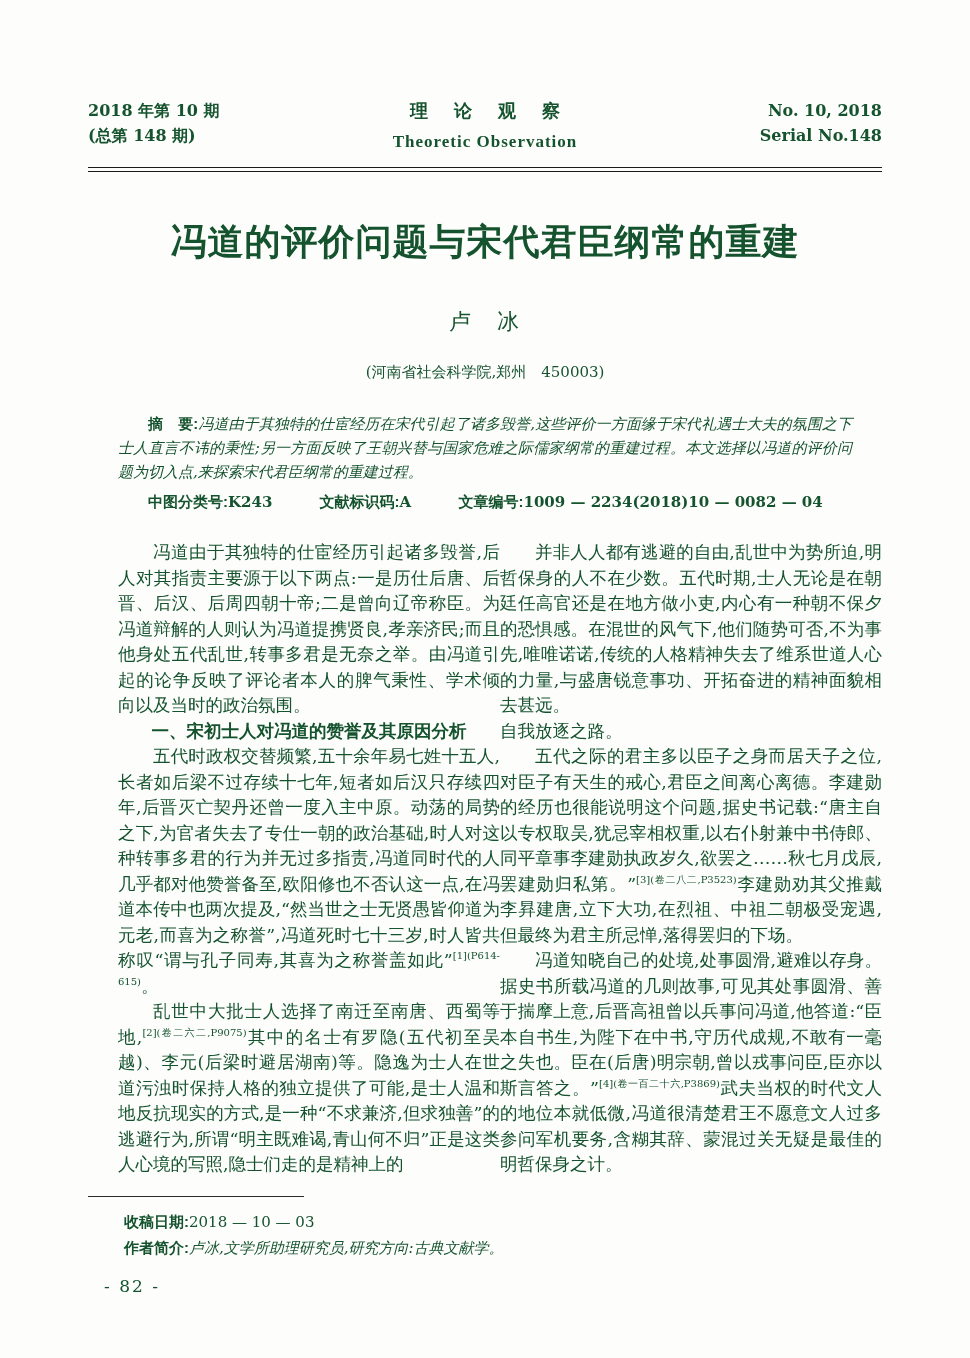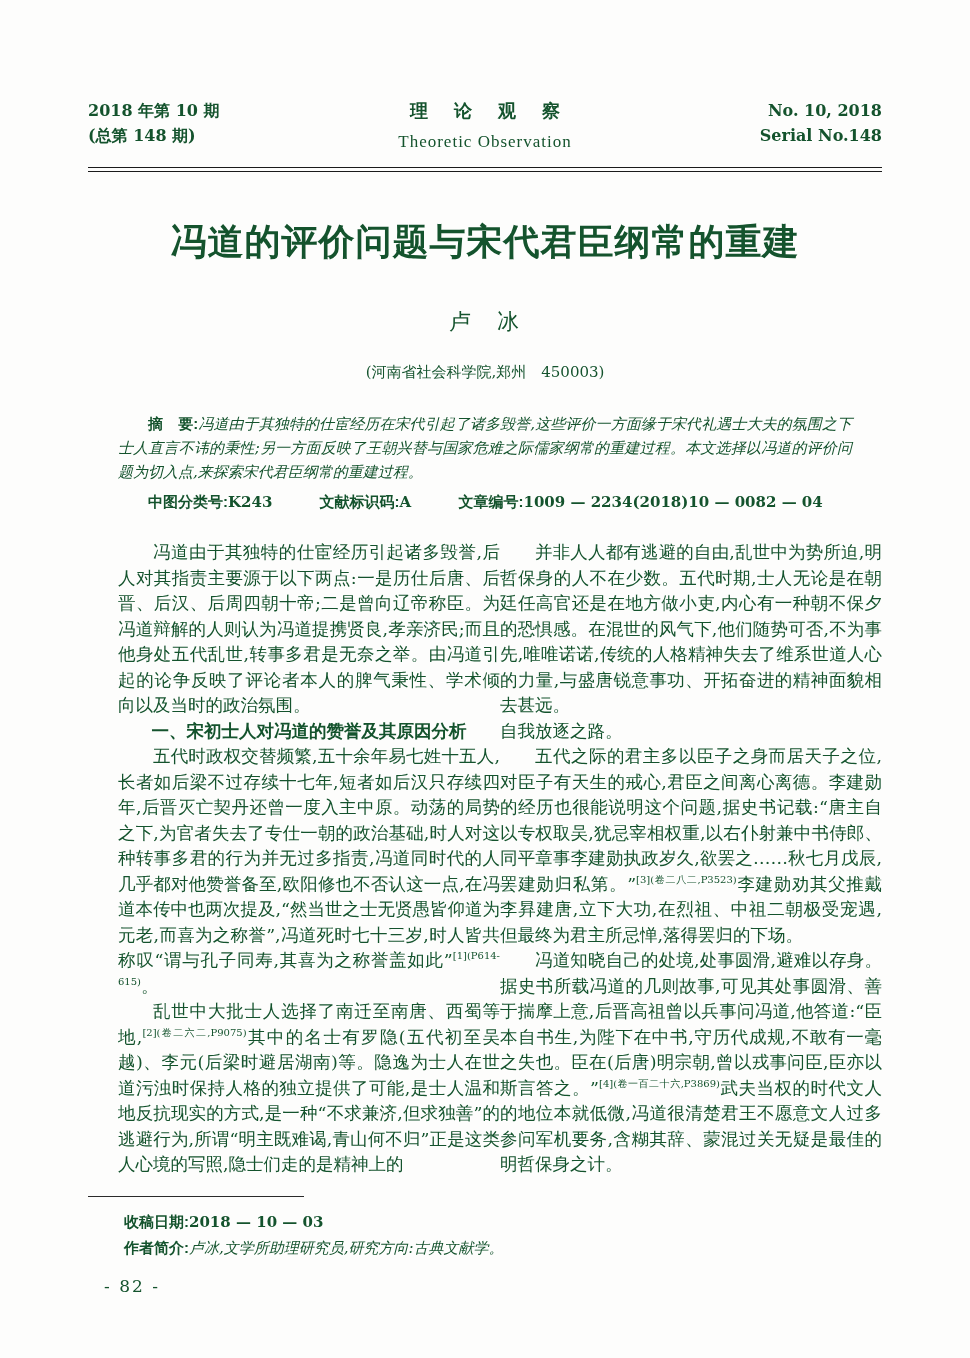--- a/index.html
+++ b/index.html
@@ -7,21 +7,21 @@
     width:970px;height:1358px;margin:0 auto;background:#fdfdfc;color:#14532d;
     font-family:"DejaVu Serif","Liberation Serif",serif;
     box-sizing:border-box;padding:98px 88px 0 88px;position:relative;overflow:hidden;
   }
   
   .jheader{display:flex;justify-content:space-between;align-items:flex-start;font-size:16px;font-weight:bold;line-height:25px;}
   .jheader .h-left,.jheader .h-right{width:190px;}
   .jheader .h-right{text-align:right;}
   .jheader .h-center{text-align:center;flex:1;}
   .h-center .cn{font-size:18px;letter-spacing:26px;text-indent:26px;font-weight:bold;}
-  .h-center .en{font-size:17px;font-weight:normal;font-family:"Liberation Serif",serif;letter-spacing:1px;margin-top:6px;}
+  .h-center .en{font-size:17px;font-weight:bold;font-family:"Liberation Serif",serif;letter-spacing:1px;margin-top:6px;}
   .header-rule{margin-top:13px;height:3px;border-top:1.5px solid #1b1b1b;border-bottom:1.5px solid #1b1b1b;}
   
   .title{margin:46px 0 0 0;text-align:center;font-size:36px;font-weight:bold;letter-spacing:1px;font-family:"DejaVu Serif",serif;}
   .author{margin-top:40px;text-align:center;font-size:22px;letter-spacing:2px;}
   .affiliation{margin-top:26px;text-align:center;font-size:15px;}
   
   .meta{width:734px;margin:30px auto 0 auto;font-size:15px;line-height:24px;}
   .meta .label{font-weight:bold;font-style:normal;font-family:"Liberation Sans",sans-serif;}
   .abstract-p{margin:0;text-indent:2em;text-align:justify;font-style:italic;}
   .keywords-p{margin:3px 0 0 0;text-indent:2em;font-style:italic;}
@@ -32,21 +32,21 @@
   .columns{display:flex;margin-top:26px;margin-left:30px;}
   .col{width:389px;font-size:17.5px;line-height:25.5px;text-align:justify;}
   .col p.para{margin:0;text-indent:2em;}
   .col p.noindent{text-indent:0;}
   .col p.sec-heading{margin:0;text-indent:0;text-align:center;font-weight:bold;font-family:"Liberation Sans",sans-serif;font-size:17.5px;}
   .col sup{font-size:10px;line-height:0;vertical-align:super;letter-spacing:0;}
   
   .footnote-rule{width:216px;border-top:1.2px solid #2a2a2a;margin-top:18px;}
   .footnote{margin-top:12px;padding-left:36px;font-size:15px;line-height:26px;}
   .footnote .label{font-weight:bold;font-family:"Liberation Sans",sans-serif;}
-  .footnote .bold-val{font-weight:bold;}
+  .footnote .bold-val{font-weight:normal;}
   .footnote .kai-val{font-style:italic;}
   .page-number{position:absolute;left:104px;bottom:62px;font-size:17px;letter-spacing:2px;}
 </style>
 </head>
 <body>
 
 <div class="page">
 
   <div class="jheader">
     <div class="h-left">

